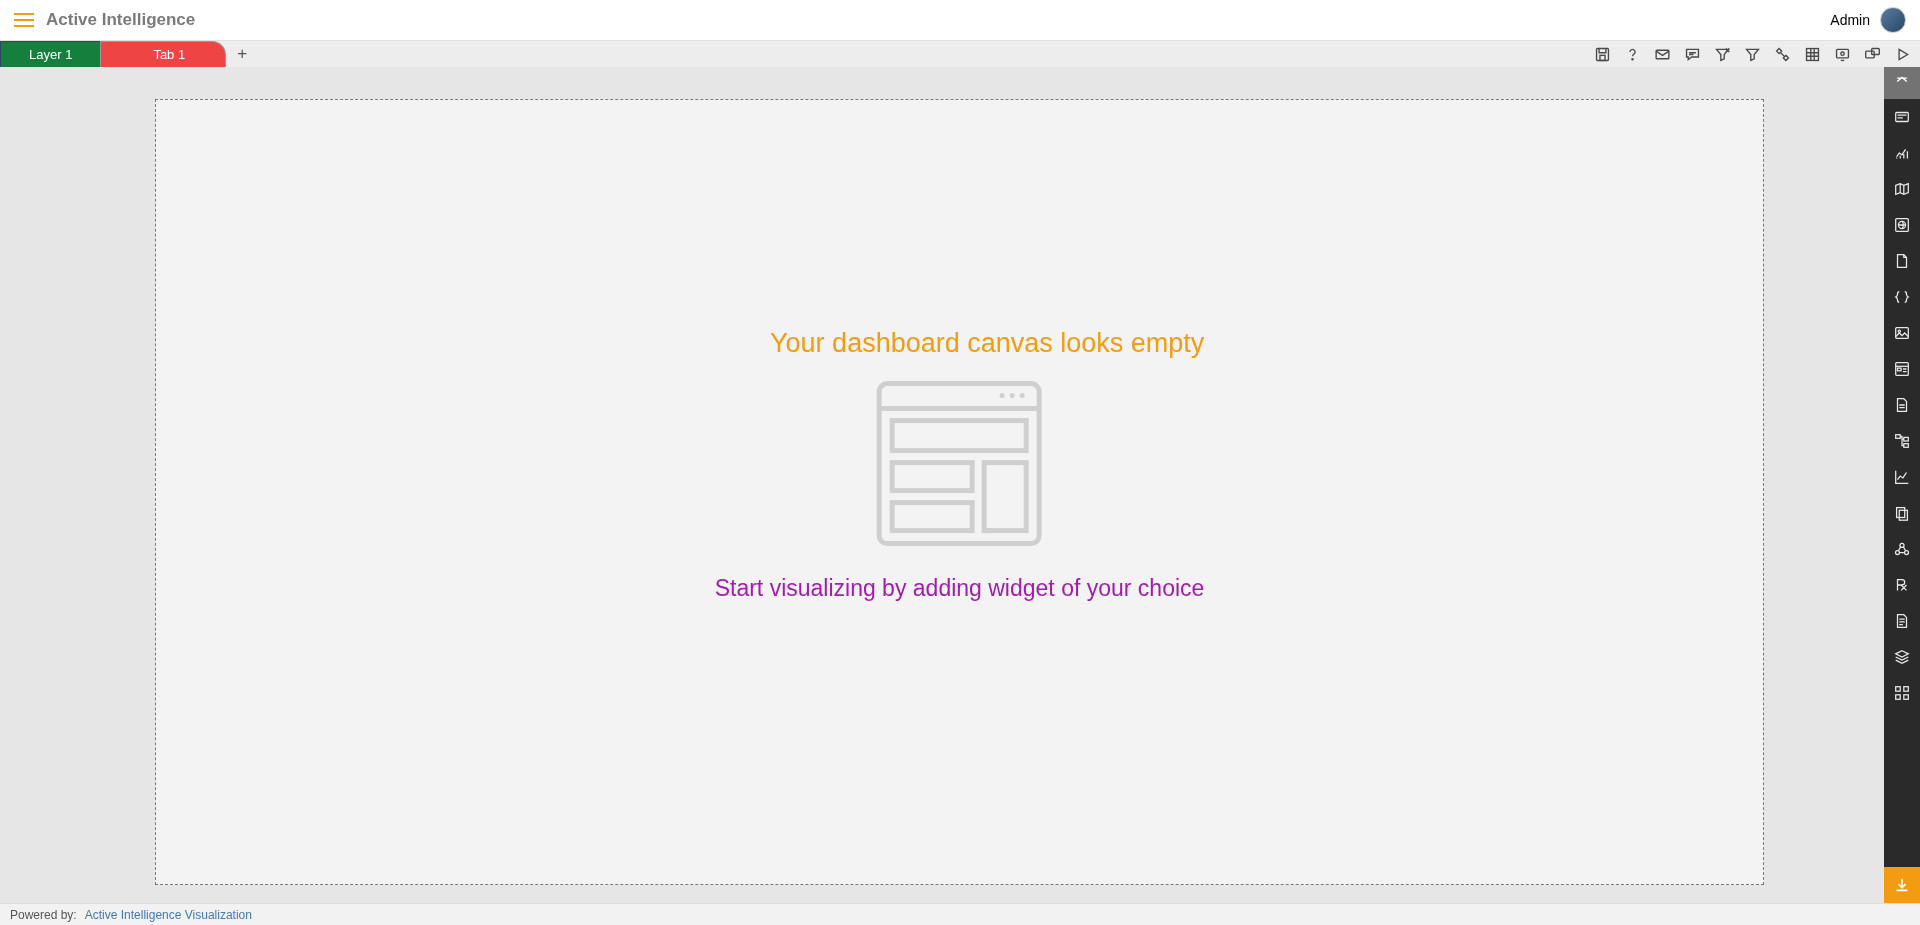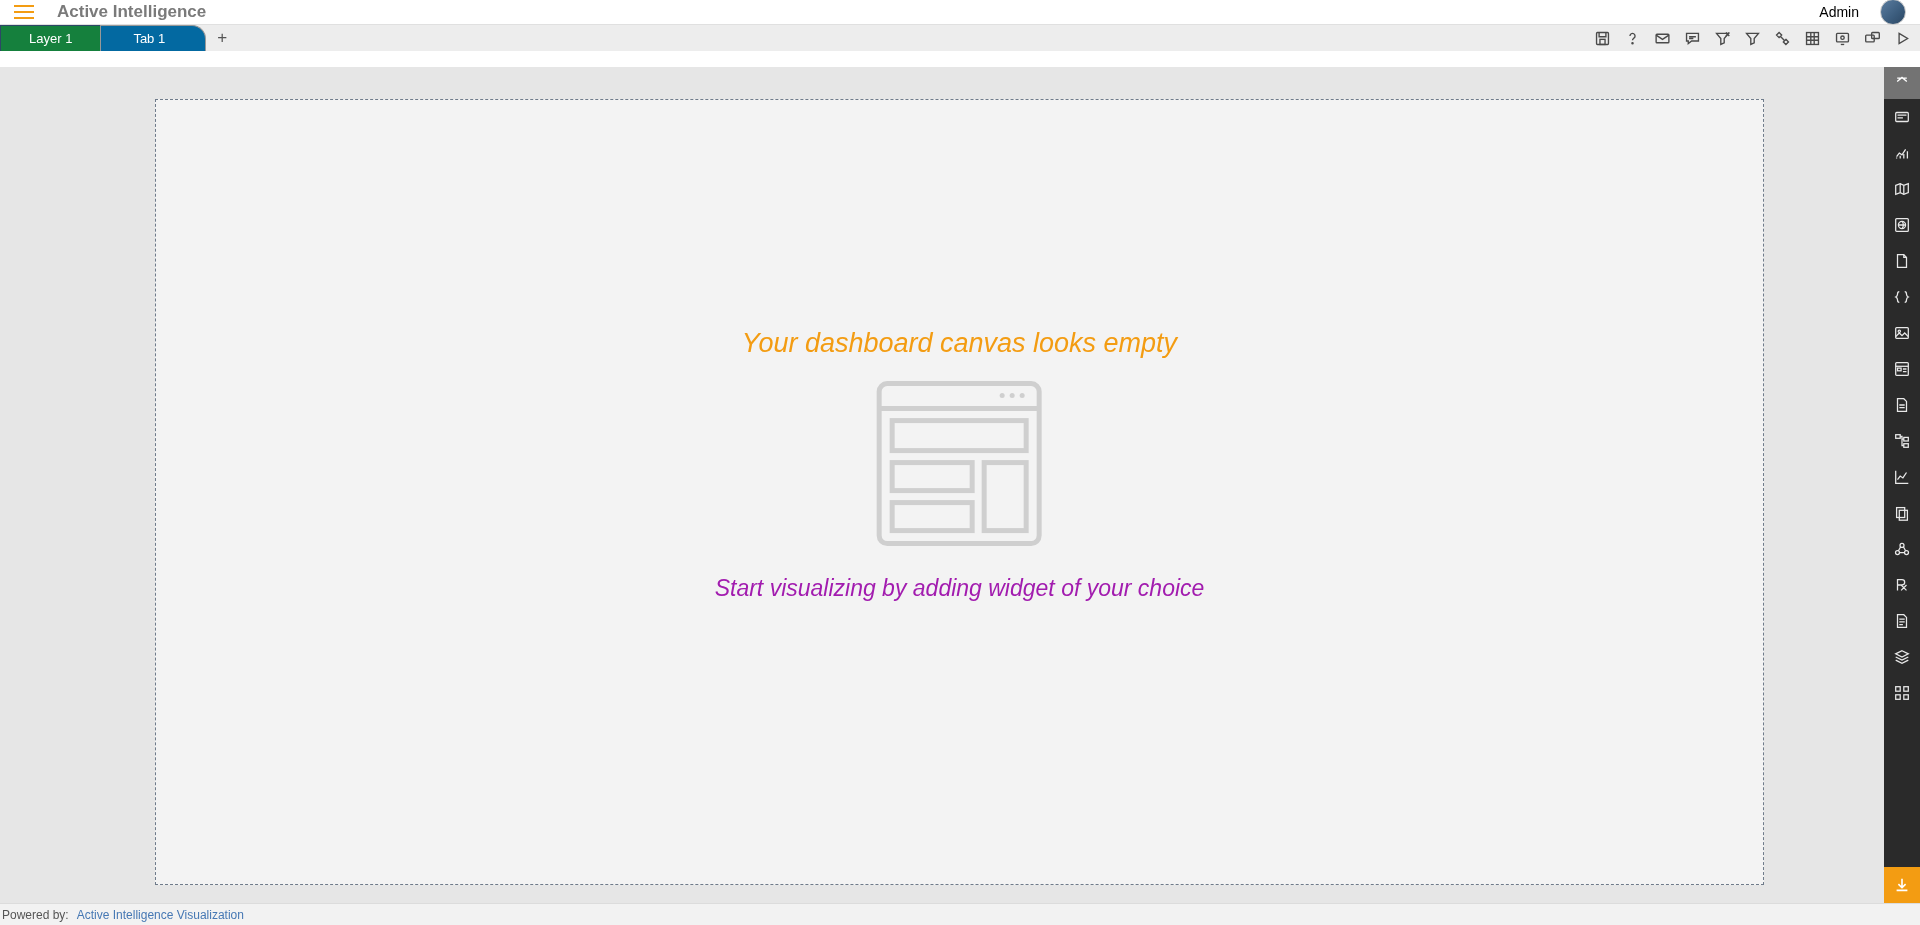--- a/index.html
+++ b/index.html
@@ -6,26 +6,25 @@
   html, body {
     width: 1920px;
     height: 925px;
     font-family: Arial, Helvetica, sans-serif;
     overflow: hidden;
     background: #ffffff;
   }
 
   
   .header {
-    height: 24px;
+    height: 40px;
     display: flex;
     align-items: center;
     padding: 0 14px;
     background: #ffffff;
-    gap: 11px;
   }
   .hamburger {
     display: flex;
     flex-direction: column;
     gap: 4px;
     cursor: pointer;
     margin-right: 12px;
   }
   .hamburger span {
     width: 20px;
@@ -72,25 +71,25 @@
     color: #fff;
     cursor: pointer;
     position: relative;
   }
   .tab-active {
     background: #15803d;
     border: 1px solid #2d4766;
     border-bottom: none;
   }
   .tab-inactive {
-    background: #0369a1;
+    background: #ef4444;
     border: 1px solid #989898;
     border-bottom: none;
     border-top-right-radius: 14px;
-    padding-left: 32px;
+    padding-left: 52px;
     padding-right: 40px;
     margin-left: -1px;
   }
   .tab-add {
     display: flex;
     align-items: center;
     justify-content: center;
     width: 32px;
     font-size: 17px;
     color: #555;
@@ -129,22 +128,21 @@
     right: 120px;
     bottom: 18px;
     background: #f3f3f3;
     border: 1px dashed #6f7b8a;
   }
   .empty-state {
     position: absolute;
     top: 50%;
     left: 50%;
     transform: translate(-50%, -60%);
-    text-align: center;
-    font-style: italic;
+    text-align: right;
   }
   .empty-title {
     color: #f39c12;
     font-size: 27px;
     font-weight: 400;
     margin-bottom: 20px;
   }
   .empty-illustration {
     margin: 0 auto 22px auto;
     width: 170px;
@@ -199,21 +197,21 @@
   .footer {
     position: absolute;
     left: 0;
     right: 0;
     bottom: 0;
     height: 22px;
     background: #f2f2f2;
     border-top: 1px solid #dcdcdc;
     display: flex;
     align-items: center;
-    padding: 0 2px;
+    padding: 0 10px;
     font-size: 12px;
     color: #555;
   }
   .footer-link {
     color: #4678b4;
     margin-left: 8px;
   }
 </style>
 </head>
 <body>

